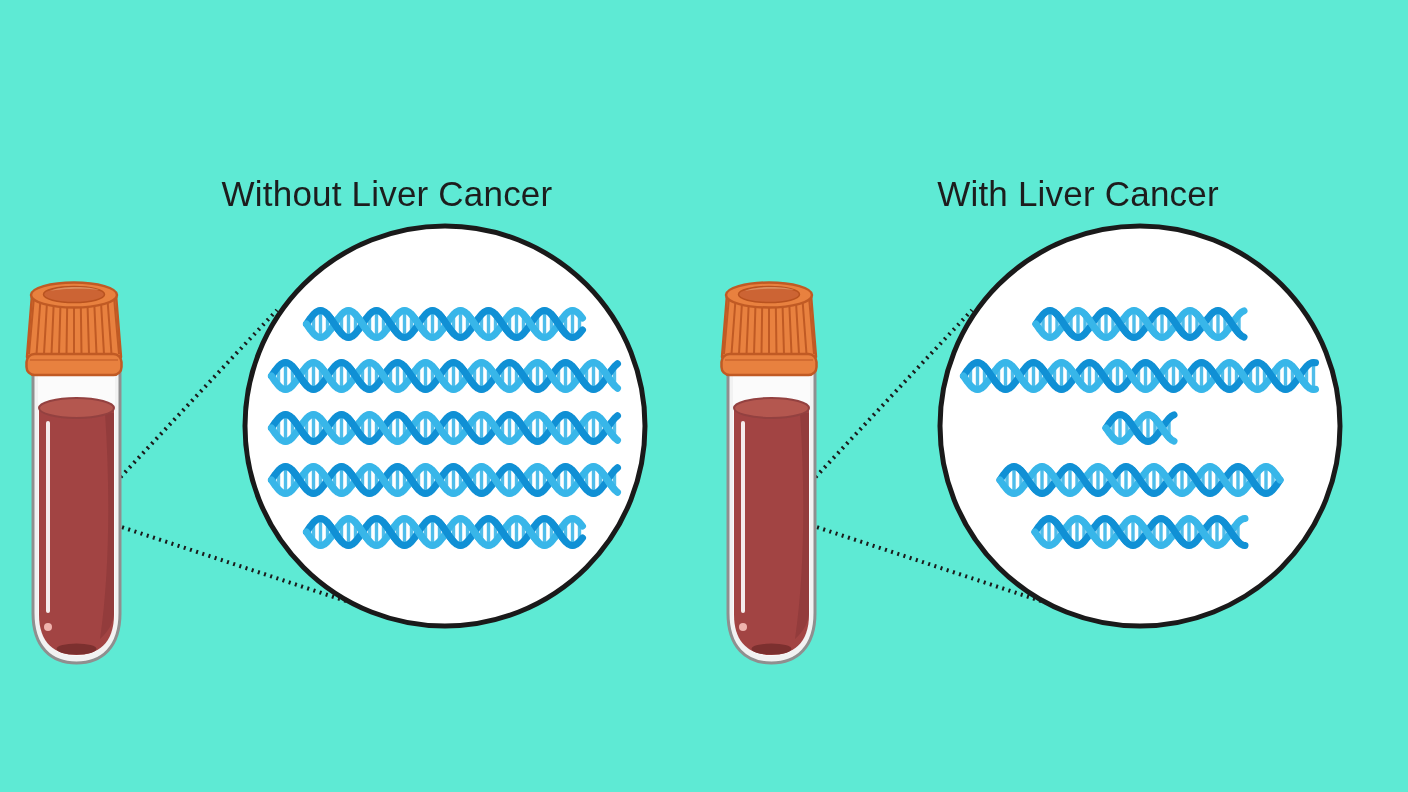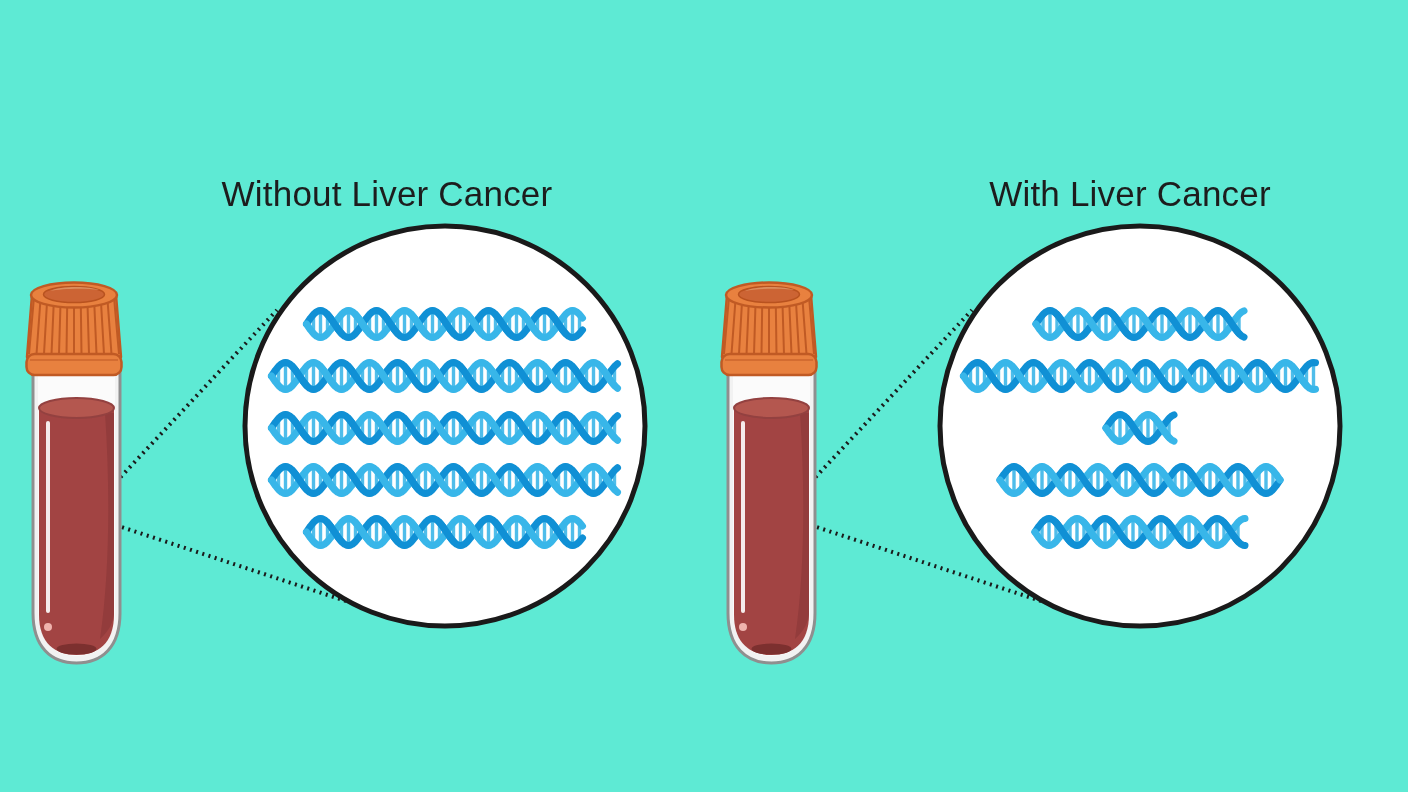--- a/index.html
+++ b/index.html
@@ -18,21 +18,21 @@
     transform:translateX(-50%);
     font-family:"Liberation Sans",sans-serif;
     font-size:35px;
     font-weight:500;
     letter-spacing:0.2px;
     color:#1d1d1d;
     white-space:nowrap;
     line-height:1;
   }
   .t-left{left:387px;}
-  .t-right{left:1130px;}
+  .t-right{left:1078px;}
   .dotted{stroke:#1a1a1a;stroke-width:4;stroke-dasharray:2 4.5;fill:none;}
   .mag-circle{fill:#ffffff;stroke:#1a1a1a;stroke-width:5;}
 </style>
 </head>
 <body>
 
 <div class="stage">
 
   <svg class="scene" width="1408" height="792" viewBox="0 0 1408 792">
     <defs>

